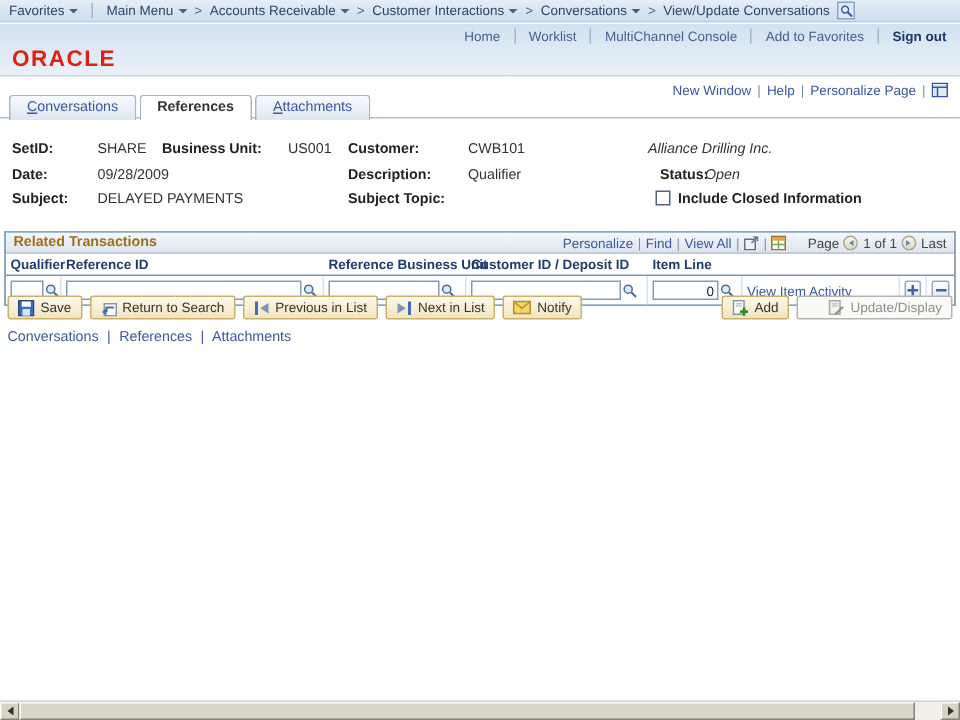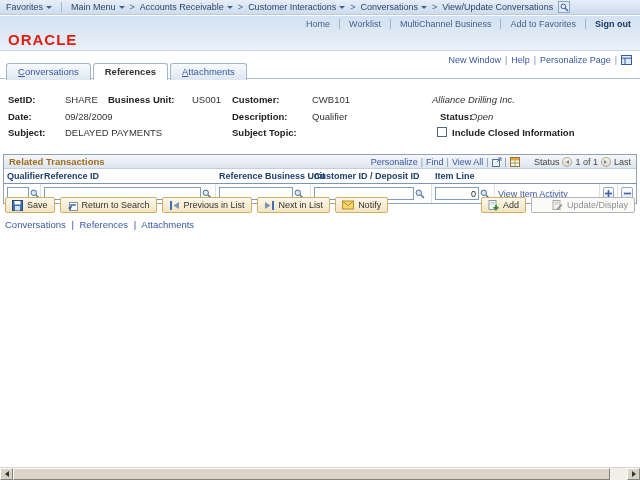--- a/index.html
+++ b/index.html
@@ -146,21 +146,21 @@
           <circle cx="3.4" cy="3.4" r="2.3" fill="#eaf2fb" stroke="#3a57a0" stroke-width="1"></circle>
           <line x1="5.2" y1="5.2" x2="8" y2="8" stroke="#3a57a0" stroke-width="1.3"></line>
         </svg>
     </span>
   </div>
 
   <div class="header-band">
     <div class="header-links">
       <span class="hlink">Home</span>
       <span class="hlink">Worklist</span>
-      <span class="hlink">MultiChannel Business</span>
+      <span class="hlink">MultiChannel Console</span>
       <span class="hlink">Add to Favorites</span>
       <span class="hlink signout">Sign out</span>
     </div>
     <div class="logo">ORACLE</div>
   </div>
 
   <div class="pagebar">
     <span class="link">New Window</span>
     <span class="pb-sep"></span>
     <span class="link">Help</span>
@@ -225,21 +225,21 @@
         <span class="gb-sep"></span>
         <span style="display:inline-flex;">
           <svg width="10" height="10" viewBox="0 0 10 10">
               <rect x="0.5" y="0.5" width="9" height="9" fill="#fff" stroke="#9b6f2f"></rect>
               <rect x="1" y="1" width="8" height="2.5" fill="#e8a33d"></rect>
               <line x1="0.5" y1="6" x2="9.5" y2="6" stroke="#7fa558"></line>
               <line x1="5" y1="3.5" x2="5" y2="9.5" stroke="#7fa558"></line>
             </svg>
         </span>
         <span class="pager">
-          <span>Status</span>
+          <span>Page</span>
           <span class="pager-btn">
               <i class="tri-l"></i>
             </span>
           <span>1 of 1</span>
           <span class="pager-btn">
               <i class="tri-r"></i>
             </span>
           <span>Last</span>
         </span>
       </span>

